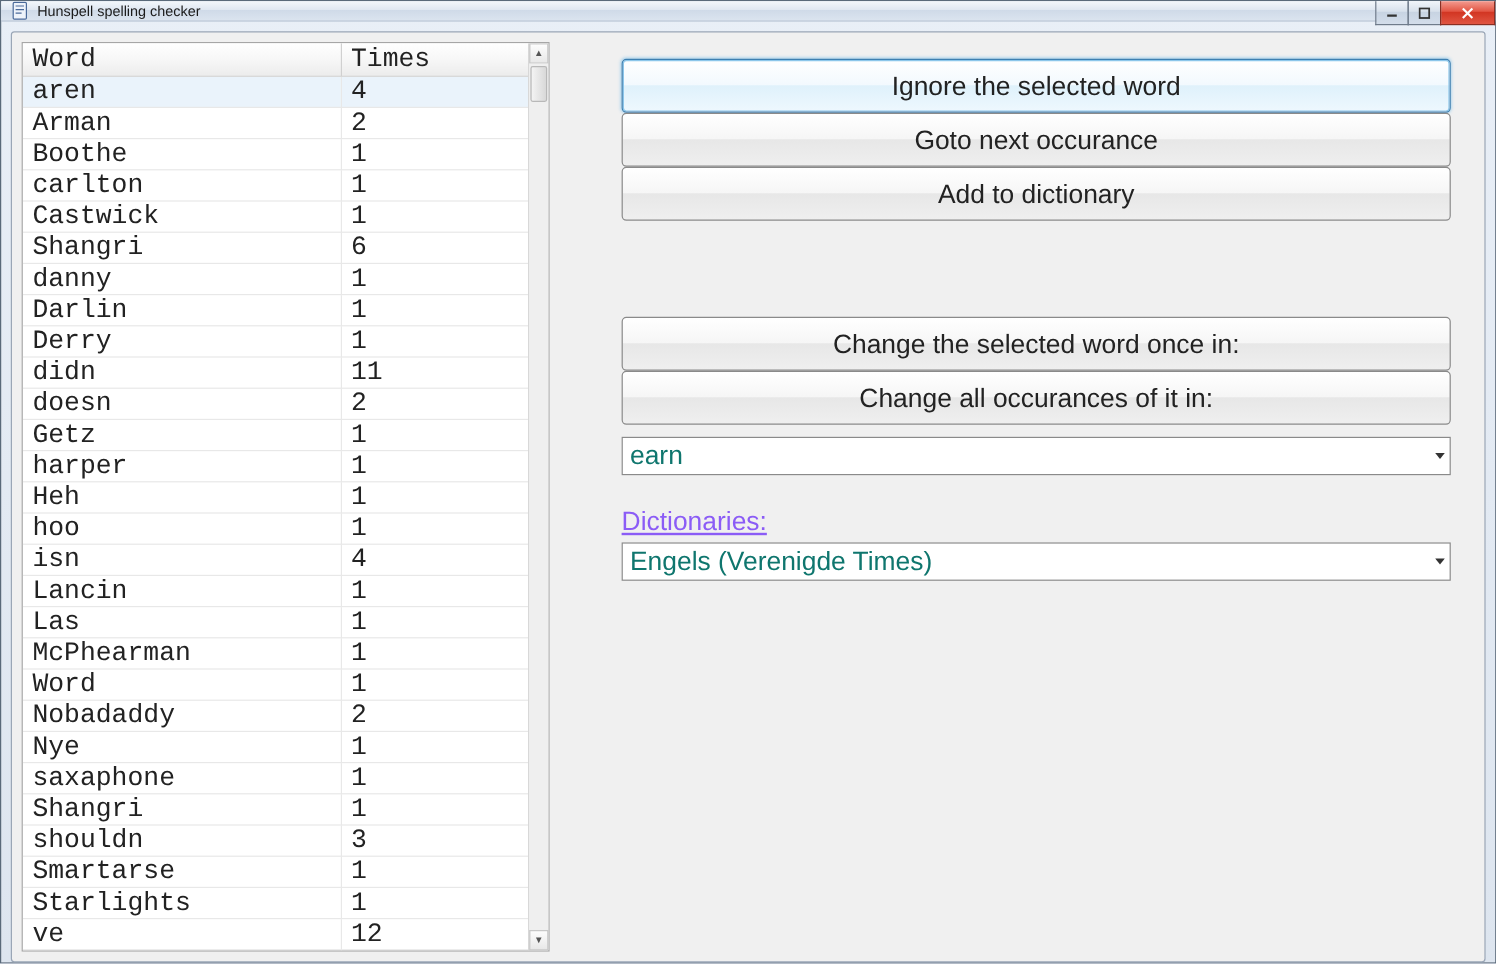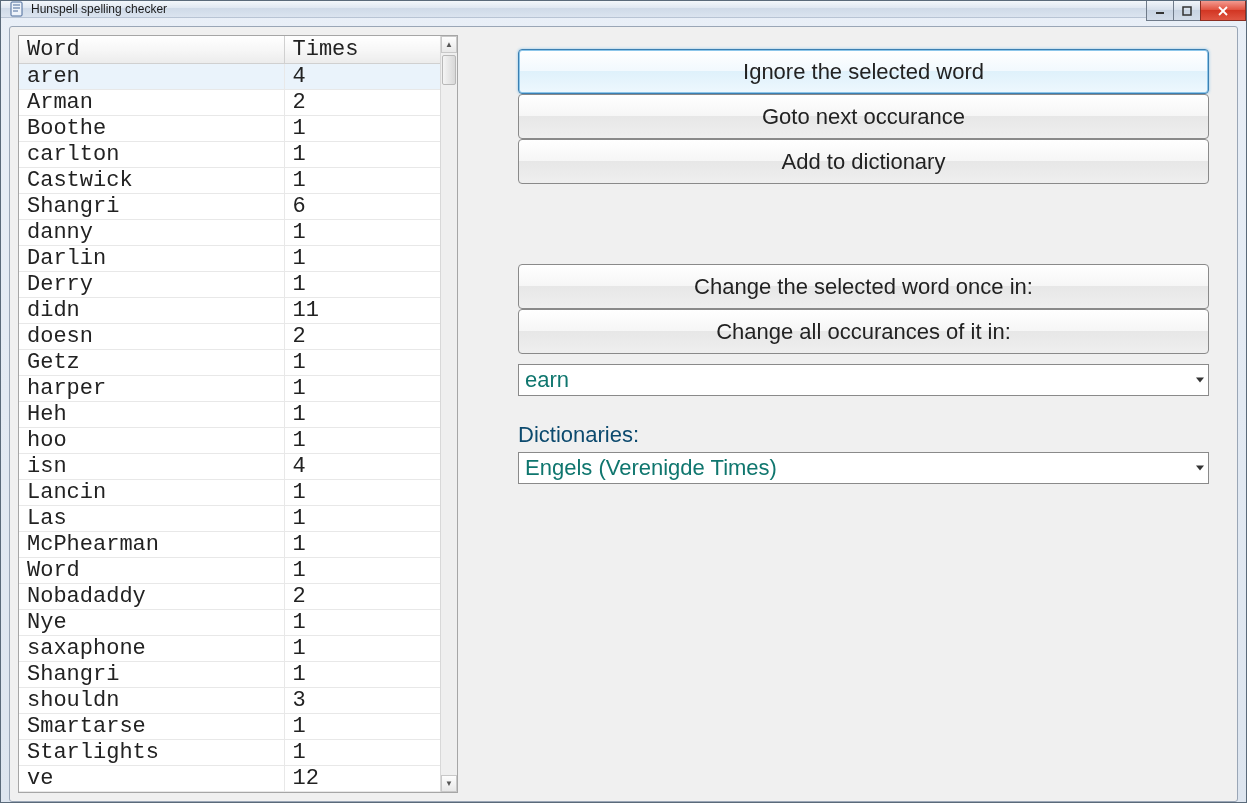--- a/index.html
+++ b/index.html
@@ -184,22 +184,23 @@
   }
   .combo .caret {
     position: absolute; right: 4px; top: 50%; transform: translateY(-50%);
     width: 0; height: 0;
     border-left: 4px solid transparent;
     border-right: 4px solid transparent;
     border-top: 5px solid #333;
   }
   .section-label {
     font-size: 22px;
-    color: #0c4a6e;
+    color: #8b5cf6;
     margin-bottom: 4px;
+    text-decoration: underline;
   }
 </style>
 </head>
 <body>
 
 <div class="window">
   <div class="titlebar">
     <span class="app-icon">
       <svg viewBox="0 0 16 16">
           <rect x="2" y="1" width="11" height="14" rx="1" fill="#eef3fa" stroke="#4a6a9a"></rect>

